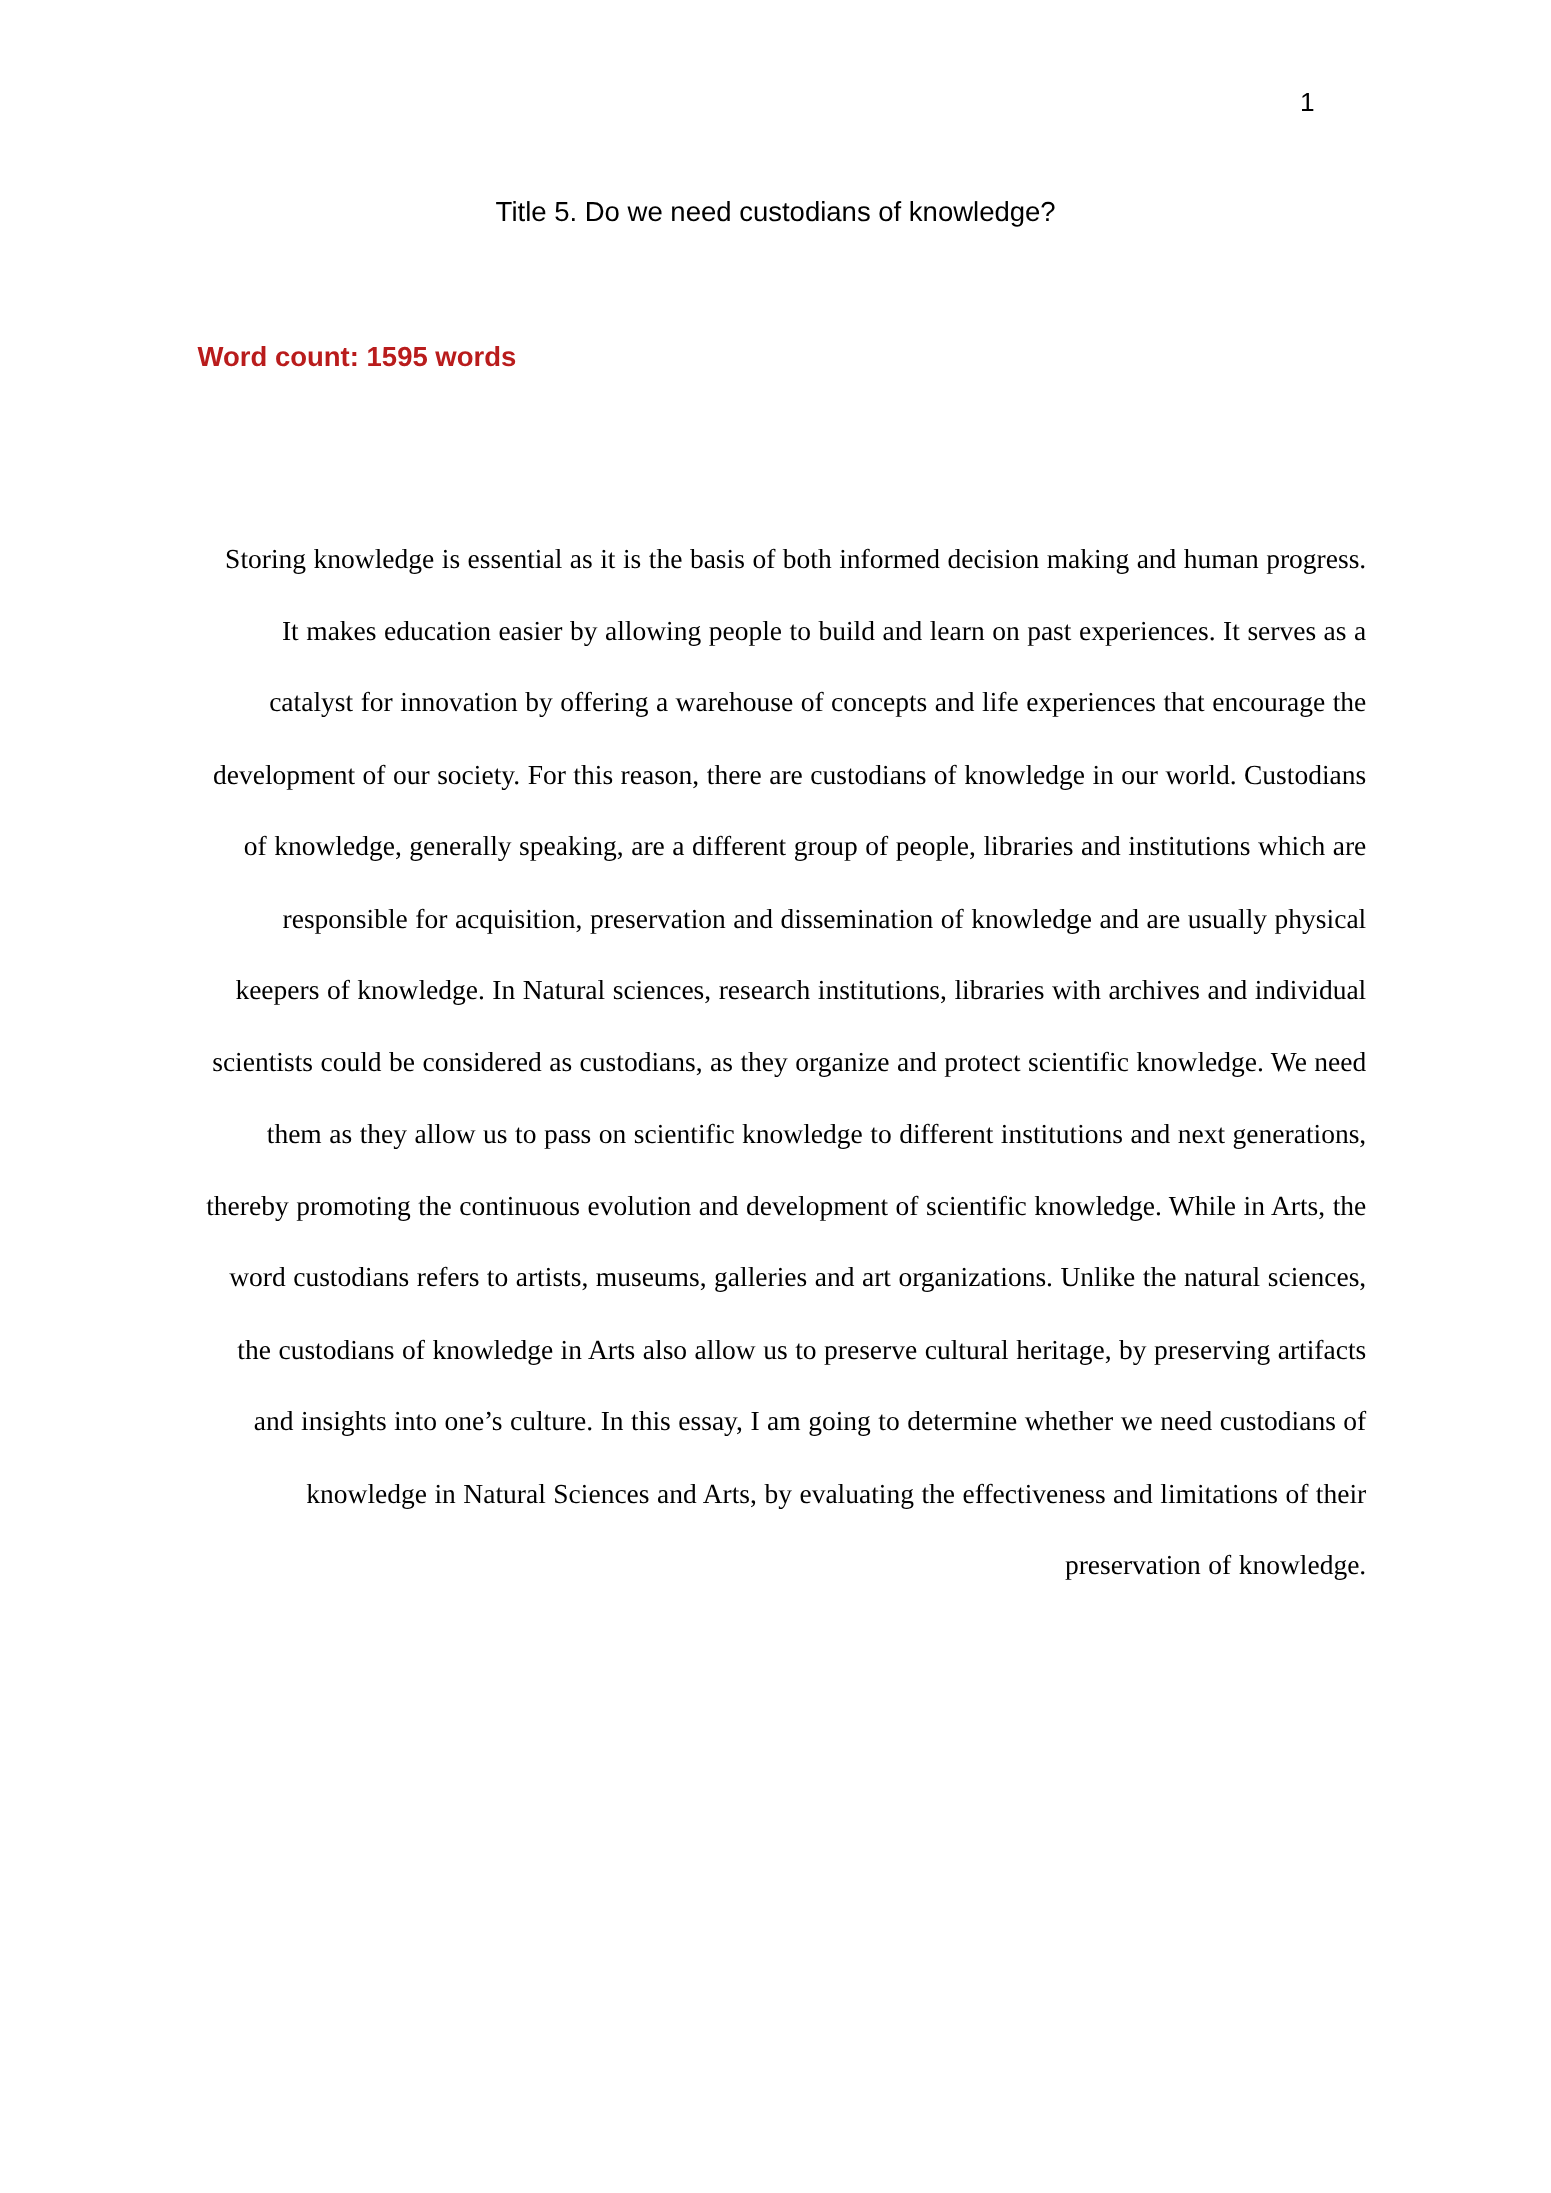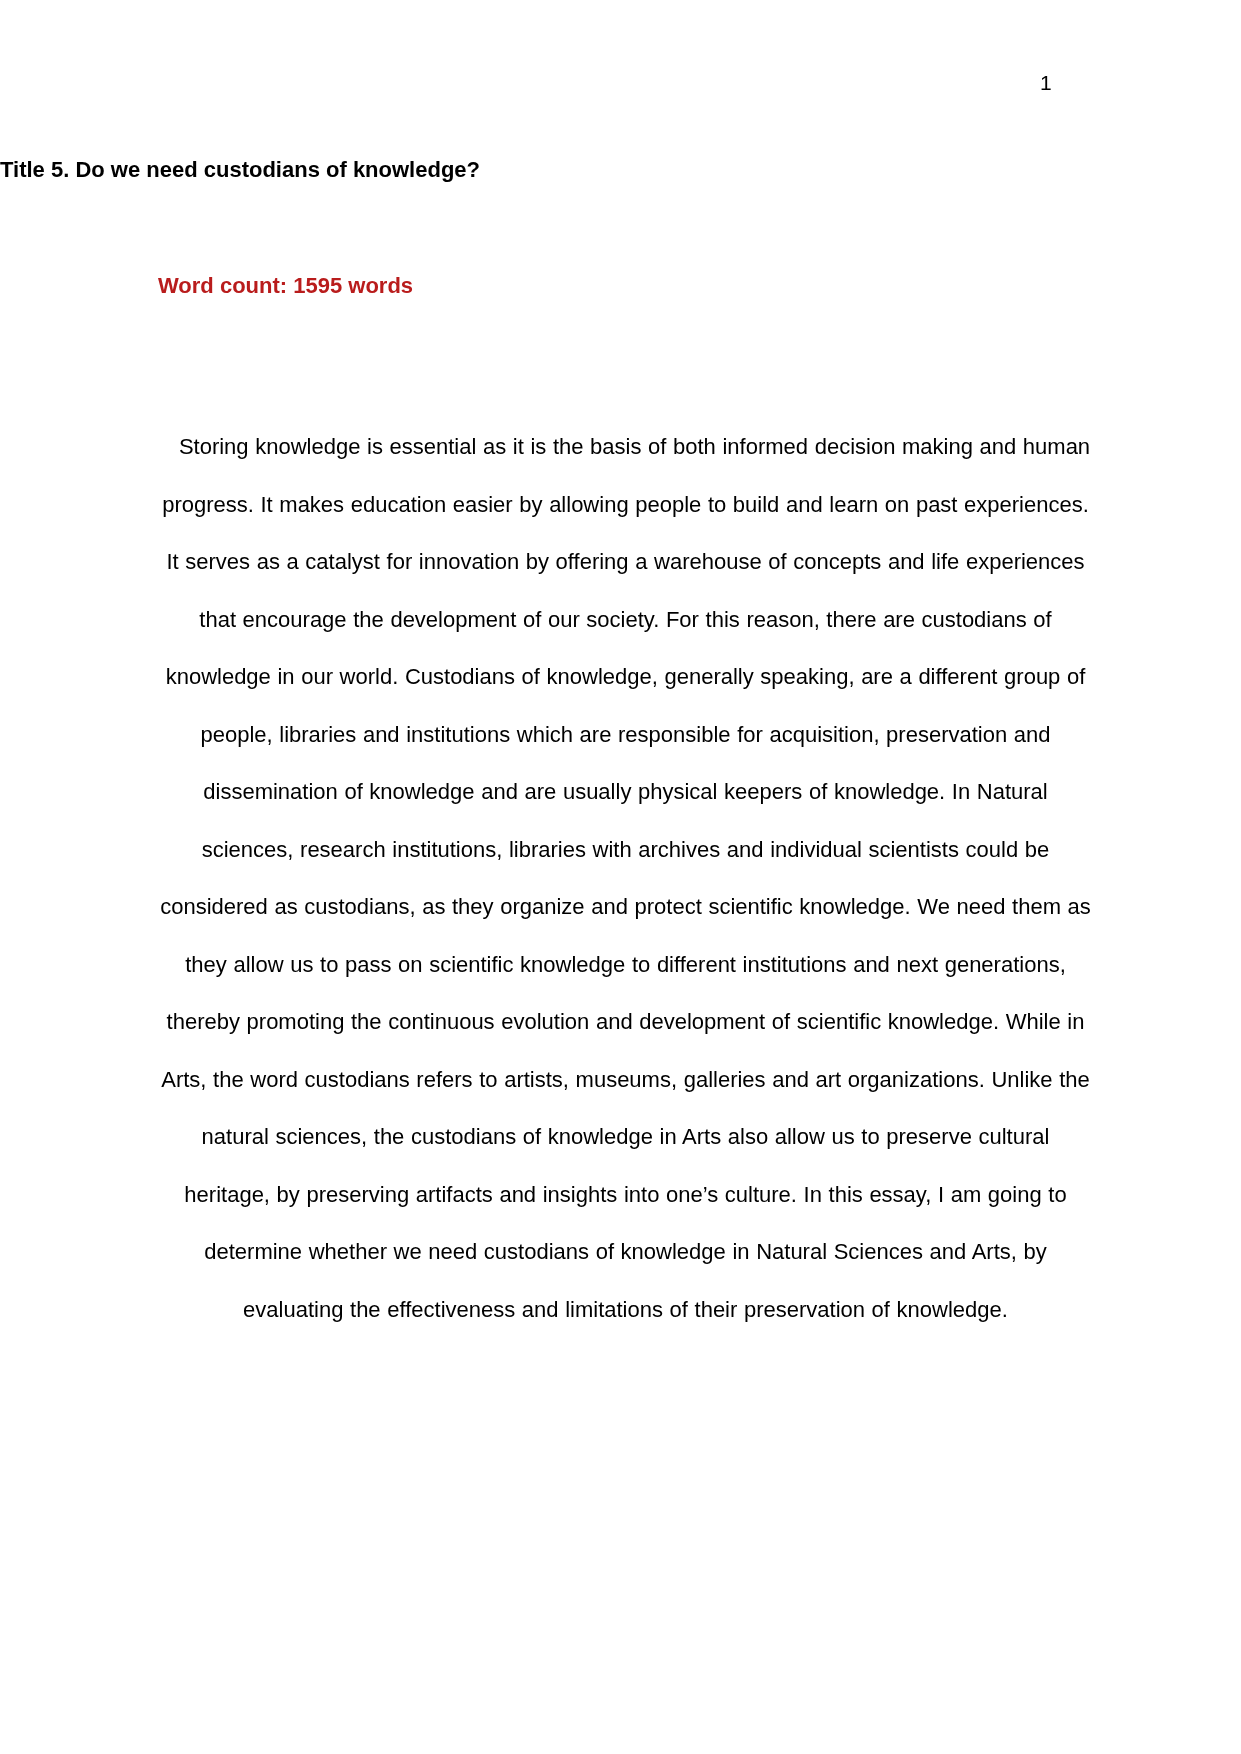--- a/index.html
+++ b/index.html
@@ -31,48 +31,48 @@
       font-size: 21px;
       line-height: 26px;
       color: #000000;
     }
 
     .doc-title {
       position: absolute;
       top: 156px;
       left: 0;
       width: 100%;
-      text-align: left;
+      text-align: center;
       font-family: "Liberation Sans", sans-serif;
       font-size: 22px;
-      font-weight: 700;
+      font-weight: 400;
       line-height: 28px;
       color: #000000;
     }
 
     .word-count {
       position: absolute;
       top: 272px;
       left: 158px;
       font-family: "Liberation Sans", sans-serif;
       font-size: 22px;
       font-weight: 700;
       line-height: 28px;
       color: #b91c1c;
     }
 
     .essay {
       position: absolute;
       top: 418px;
       left: 158px;
       width: 935px;
-      font-family: Liberation Sans, sans-serif;
+      font-family: Liberation Serif, serif;
       font-size: 22px;
       line-height: 57.5px;
-      text-align: center;
+      text-align: right;
       text-indent: 18px;
       color: #000000;
       word-spacing: 0.5px;
     }
   </style>
 </head>
 <body>
 
 <div class="page">
 

